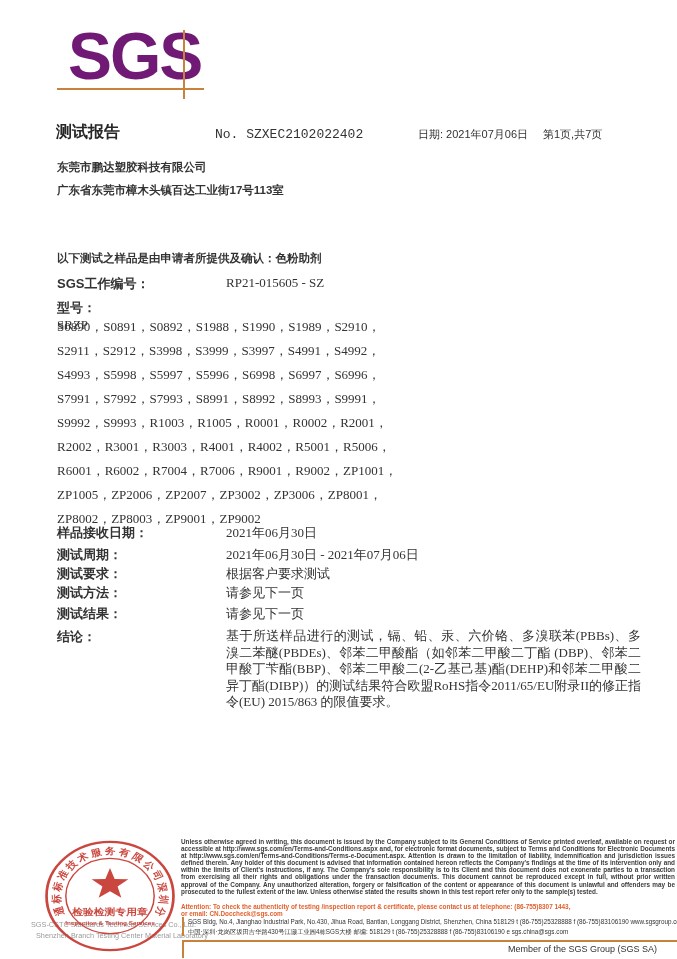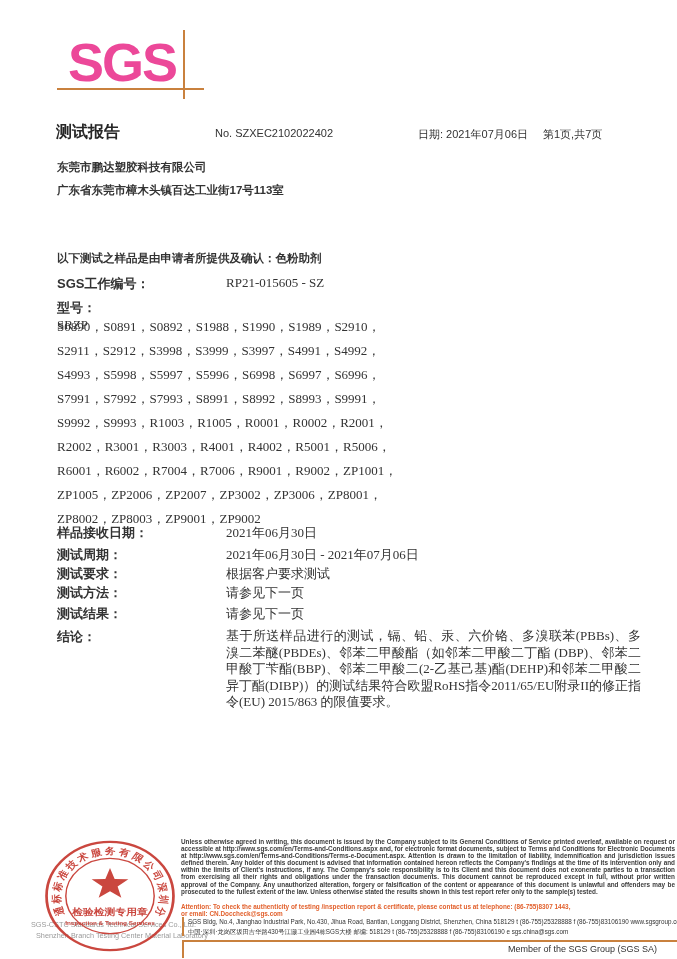--- a/index.html
+++ b/index.html
@@ -2,28 +2,28 @@
 <html><head>
 <meta charset="utf-8">
 <style>
   html,body{margin:0;padding:0;background:#ffffff;}
   .page{
     position:relative;width:677px;height:959px;background:#ffffff;overflow:hidden;
     font-family:"Liberation Sans","DejaVu Sans",sans-serif;color:#353535;
   }
   
   .logo-text{
-    position:absolute;left:68px;top:32px;font-size:54px;font-weight:bold;
-    color:#ec4899;letter-spacing:-2px;line-height:60px;
+    position:absolute;left:68px;top:26px;font-size:66px;font-weight:bold;
+    color:#701a75;letter-spacing:-2px;line-height:60px;
   }
   .logo-hline{position:absolute;left:57px;top:88px;width:147px;height:2px;background:#c9813e;}
   .logo-vline{position:absolute;left:183px;top:30px;width:2px;height:69px;background:#c9813e;}
   
   .doc-title{position:absolute;left:56px;top:122px;font-size:16px;font-weight:bold;color:#262626;}
-  .report-no{position:absolute;left:215px;top:127px;font-size:11px;color:#333;}
+  .report-no{position:absolute;left:215px;top:127px;font-size:13px;color:#333;font-family:Liberation Mono, monospace;}
   .report-date{position:absolute;left:418px;top:127px;font-size:11px;color:#333;}
   .page-info{position:absolute;left:543px;top:127px;font-size:11px;color:#333;}
   
   .company-name{position:absolute;left:57px;top:160px;font-size:11.5px;font-weight:bold;color:#333;}
   .company-addr{position:absolute;left:57px;top:183px;font-size:11.5px;font-weight:bold;color:#333;}
   
   .intro{position:absolute;left:57px;top:251px;font-size:11.5px;font-weight:bold;color:#333;}
   .frow{position:absolute;left:57px;right:36px;display:flex;font-size:13px;}
   .flabel{flex:none;width:169px;font-weight:bold;color:#333;}
   .fvalue{flex:1;color:#333;white-space:pre-line;font-family:Liberation Serif, serif;}

